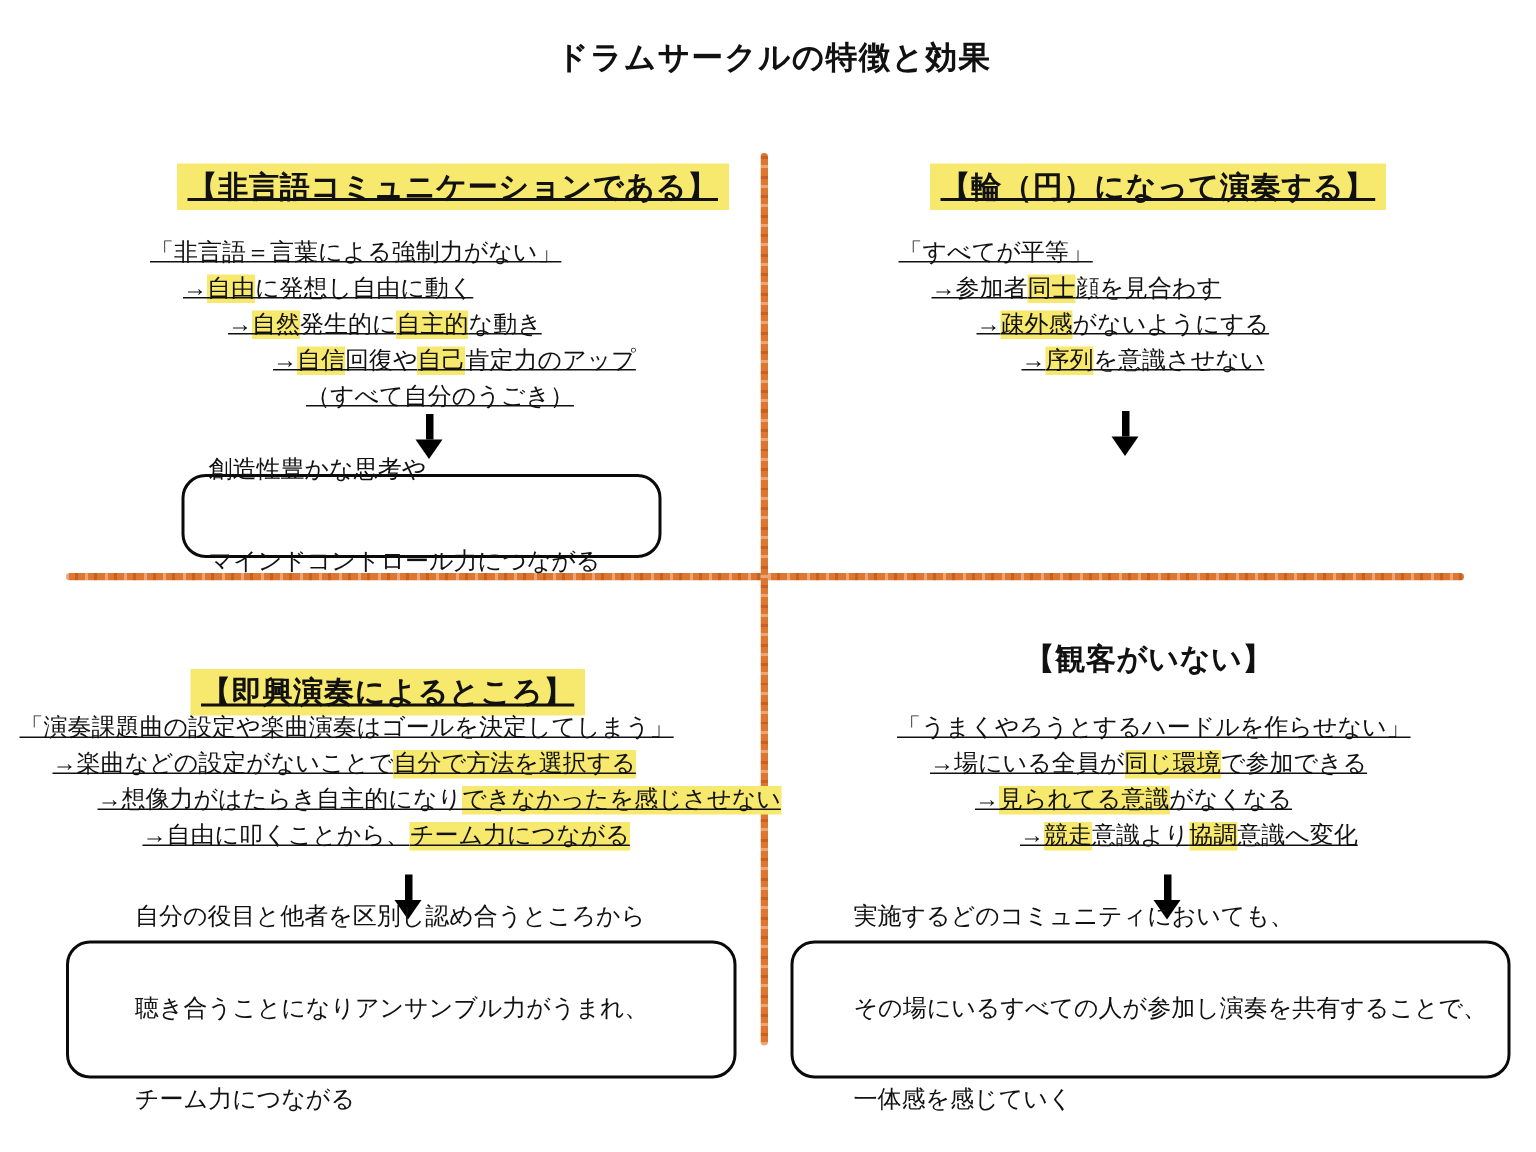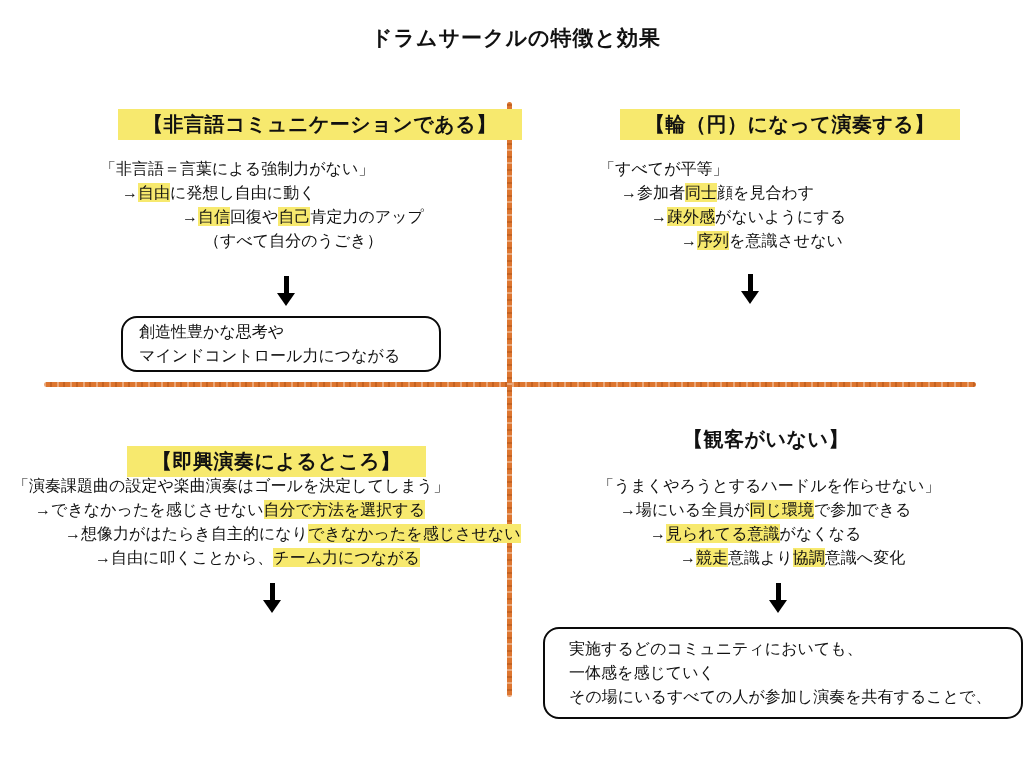--- a/index.html
+++ b/index.html
@@ -30,79 +30,80 @@
     background-color:var(--divider);
     background-image:repeating-linear-gradient(0deg,
       rgba(255,255,255,.35) 0 2px, rgba(255,255,255,0) 2px 6px,
       rgba(150,60,5,.35) 6px 8px, rgba(255,255,255,0) 8px 13px);
   }
 
   .q-heading{
     position:absolute;font-size:20px;font-weight:700;white-space:nowrap;
     letter-spacing:.5px;
   }
-  .q-heading.hl-bg{background:var(--hl);padding:2px 25px;}
+  .q-heading.hl-bg{background:var(--hl);padding:2px 7px;text-decoration:underline;}
 
   .q-body{position:absolute;font-size:16px;line-height:24px;}
-  .body-line{white-space:nowrap;}
+  .body-line{white-space:nowrap;text-decoration:underline;}
   .body-line .hl{background:var(--hl);padding:1px 0;}
   .ind-0{margin-left:0;}
   .ind-1{margin-left:22px;}
   .ind-2{margin-left:52px;}
   .ind-3{margin-left:82px;}
   .ind-4{margin-left:104px;}
 
   .down-arrow{position:absolute;width:20px;}
   .down-arrow .stem{width:5px;height:17px;background:#000;margin:0 auto;}
   .down-arrow .head{
     width:0;height:0;margin:0 auto;
     border-left:9px solid transparent;border-right:9px solid transparent;
     border-top:13px solid #000;
   }
 
   .result-box{
     position:absolute;border:2.5px solid #0a0a0a;border-radius:16px;
     font-size:16px;line-height:24px;background:#fff;
     display:flex;flex-direction:column;justify-content:center;
-    padding:4px 16px;box-sizing:border-box;white-space:nowrap;
+    padding:4px 16px;box-sizing:border-box;white-space:nowrap;gap:37px;
   }
   
   .q0-heading{left:118px;top:109px;}
   .q0-body{left:100px;top:157px;}
   .q0-arrow{left:276px;top:276px;}
   .q0-box{left:121px;top:316px;width:320px;height:56px;}
 
   .q1-heading{left:620px;top:109px;}
   .q1-body{left:599px;top:157px;}
   .q1-arrow{left:740px;top:274px;}
   .q1-box{left:547px;top:316px;width:412px;height:57px;}
 
   .q2-heading{left:127px;top:426px;margin-top:20px;}
   .q2-body{left:13px;top:474px;}
   .q2-arrow{left:262px;top:583px;}
   .q2-box{left:44px;top:627px;width:447px;height:92px;padding-left:44px;}
 
   .q3-heading{left:683px;top:426px;}
   .q3-body{left:598px;top:474px;}
   .q3-arrow{left:768px;top:583px;}
-  .q3-box{left:527px;top:627px;width:480px;height:92px;padding-left:24px;margin-left:16px;}
+  .q3-box{left:527px;top:627px;width:480px;height:92px;padding-left:40px;}
 </style>
 </head>
 <body style="--hl: #f7e96e; --divider: #dd7630;">
 
 <div class="canvas">
   <h1 class="title">ドラムサークルの特徴と効果</h1>
 
   <div class="h-div"></div>
   <div class="v-div"></div>
 
   <div class="q-heading q0-heading hl-bg">【非言語コミュニケーションである】</div>
   <div class="q-body q0-body">
       <div class="body-line ind-0"><span>「非言語＝言葉による強制力がない」</span></div>
       <div class="body-line ind-1"><span>→</span><span class="hl">自由</span><span>に発想し自由に動く</span></div>
+      <div class="body-line ind-2"><span>→</span><span class="hl">自然</span><span>発生的に</span><span class="hl">自主的</span><span>な動き</span></div>
       <div class="body-line ind-3"><span>→</span><span class="hl">自信</span><span>回復や</span><span class="hl">自己</span><span>肯定力のアップ</span></div>
       <div class="body-line ind-4"><span>（すべて自分のうごき）</span></div>
     </div>
   <div class="down-arrow q0-arrow">
       <div class="stem"></div>
       <div class="head"></div>
     </div>
   <div class="result-box q0-box">
       <div>創造性豊かな思考や</div>
       <div>マインドコントロール力につながる</div>
@@ -116,38 +117,43 @@
       <div class="body-line ind-3"><span>→</span><span class="hl">序列</span><span>を意識させない</span></div>
     </div>
   <div class="down-arrow q1-arrow">
       <div class="stem"></div>
       <div class="head"></div>
     </div>
 
   <div class="q-heading q2-heading hl-bg">【即興演奏によるところ】</div>
   <div class="q-body q2-body">
       <div class="body-line ind-0"><span>「演奏課題曲の設定や楽曲演奏はゴールを決定してしまう」</span></div>
-      <div class="body-line ind-1"><span>→できなかったを感じさせない</span><span class="hl">自分で方法を選択する</span></div>
+      <div class="body-line ind-1"><span>→楽曲などの設定がないことで</span><span class="hl">自分で方法を選択する</span></div>
       <div class="body-line ind-2"><span>→想像力がはたらき自主的になり</span><span class="hl">できなかったを感じさせない</span></div>
       <div class="body-line ind-3"><span>→自由に叩くことから、</span><span class="hl">チーム力につながる</span></div>
     </div>
   <div class="down-arrow q2-arrow">
       <div class="stem"></div>
       <div class="head"></div>
+    </div>
+  <div class="result-box q2-box">
+      <div>自分の役目と他者を区別し認め合うところから</div>
+      <div>聴き合うことになりアンサンブル力がうまれ、</div>
+      <div>チーム力につながる</div>
     </div>
 
   <div class="q-heading q3-heading">【観客がいない】</div>
   <div class="q-body q3-body">
       <div class="body-line ind-0"><span>「うまくやろうとするハードルを作らせない」</span></div>
       <div class="body-line ind-1"><span>→場にいる全員が</span><span class="hl">同じ環境</span><span>で参加できる</span></div>
       <div class="body-line ind-2"><span>→</span><span class="hl">見られてる意識</span><span>がなくなる</span></div>
       <div class="body-line ind-3"><span>→</span><span class="hl">競走</span><span>意識より</span><span class="hl">協調</span><span>意識へ変化</span></div>
     </div>
   <div class="down-arrow q3-arrow">
       <div class="stem"></div>
       <div class="head"></div>
     </div>
   <div class="result-box q3-box">
       <div>実施するどのコミュニティにおいても、</div>
+      <div>その場にいるすべての人が参加し演奏を共有することで、</div>
       <div>一体感を感じていく</div>
-      <div>その場にいるすべての人が参加し演奏を共有することで、</div>
     </div>
 </div>
 
 </body></html>

